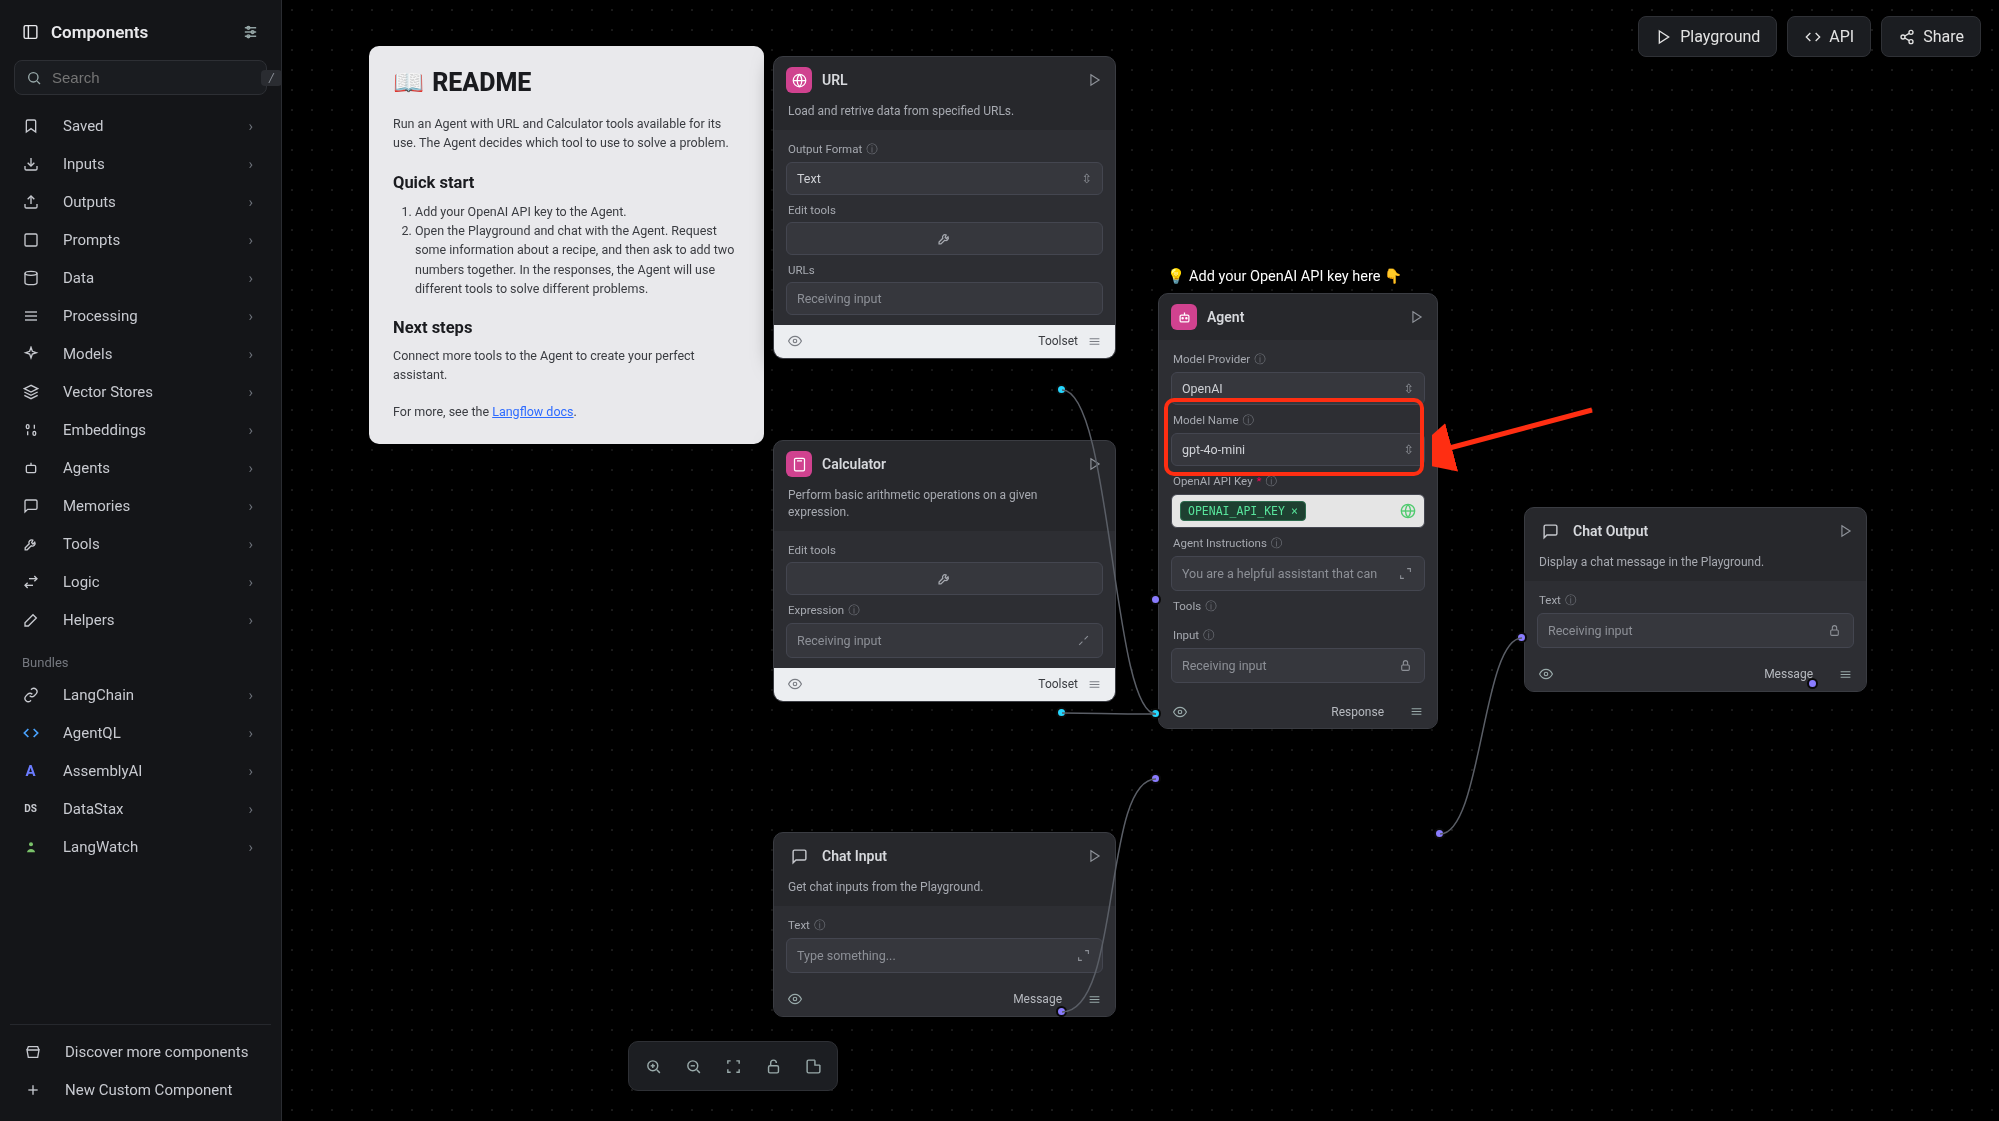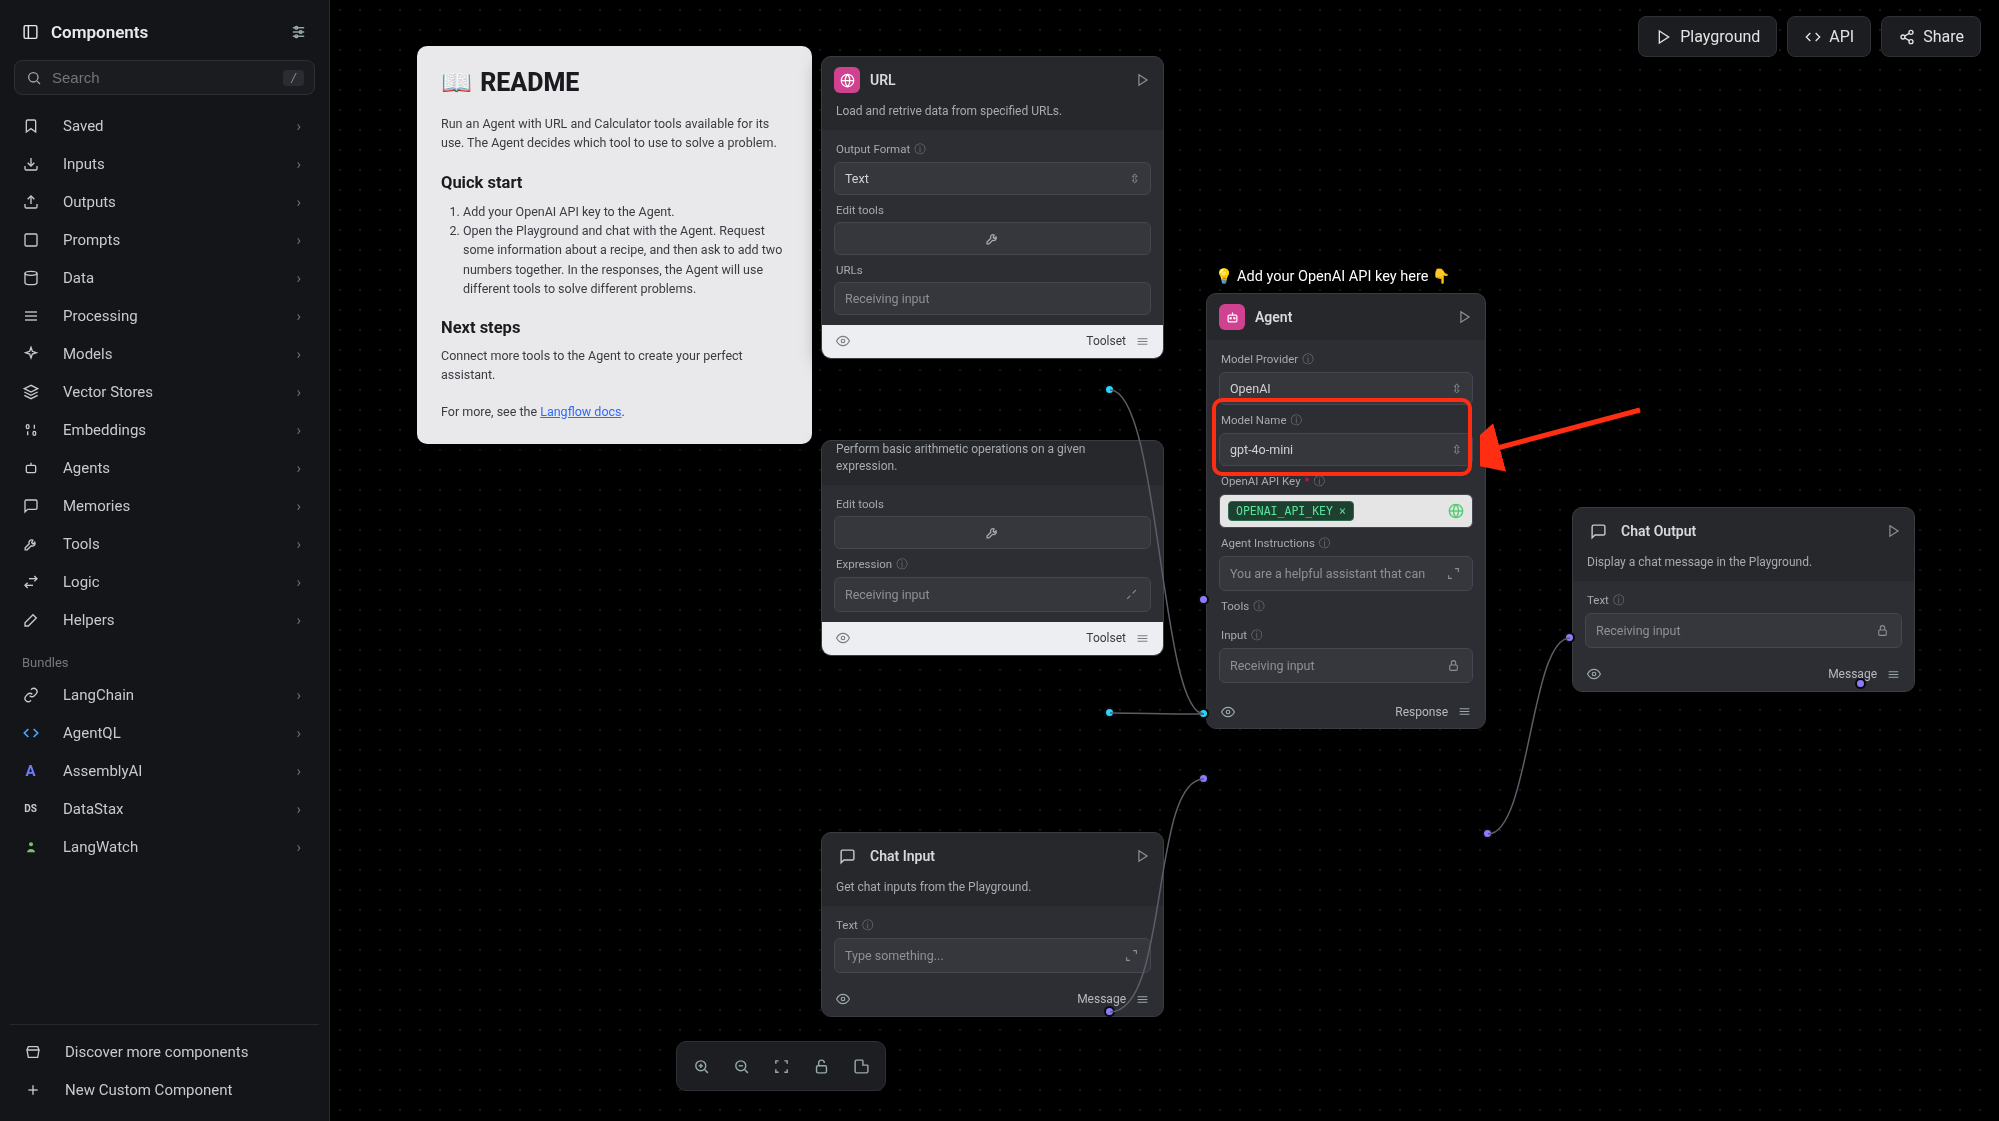--- a/index.html
+++ b/index.html
@@ -8,21 +8,21 @@
   background: #000;
   color: #e3e3e3;
   width: 1999px;
   height: 1121px;
   overflow: hidden;
   position: relative;
   font-size: 13px;
 }
 .app { display: flex; height: 100%; position: relative; }
 .sidebar {
-  width: 330px;
+  width: 282px;
   background: #141518;
   border-right: 1px solid #2a2c31;
   display: flex;
   flex-direction: column;
   padding: 12px 10px;
 }
 .sb-head {
   display: flex; align-items: center; justify-content: space-between;
   padding: 10px 12px;
 }
@@ -126,21 +126,21 @@
 .card-foot {
   background:#eceef1; color:#3a3c41;
   display:flex; align-items:center; padding:8px 12px;
   font-size:12px; gap:8px;
 }
 .card-foot .eye { color:#7a7d84; }
 .card-foot .spacer { flex:1; }
 .card-foot-dark {
   background:#2d2e33; color:#b6b9bf;
   display:flex; align-items:center; padding:8px 12px;
-  font-size:12px; gap:8px;
+  font-size:12px; gap:24px;
 }
 .card-foot-dark .spacer { flex:1; }
 
 .agent { width:280px; }
 .agent .card-body { padding-bottom:12px; }
 .api-key-pill {
   display:inline-flex; align-items:center; gap:6px;
   background:#1e4031; border:1px solid #2c6b4d; border-radius:4px;
   padding:2px 7px; color:#58e39b;
   font-family: ui-monospace, Menlo, monospace; font-size:11.5px;
@@ -528,20 +528,37 @@
               <line x1="3" y1="7" x2="21" y2="7"></line>
               <line x1="3" y1="12" x2="21" y2="12"></line>
               <line x1="3" y1="17" x2="21" y2="17"></line>
             </svg>
           </span>
       </div>
     </div>
     <div class="port cyan" style="left:774px; top:384px;"></div>
 
     <div class="node card" style="left:491px; top:440px;">
+      <div class="card-head">
+        <div class="card-badge badge-pink">
+          <svg width="15" height="15" viewBox="0 0 24 24" fill="none" stroke="#fff" stroke-width="2">
+              <rect x="4" y="2" width="16" height="20" rx="2"></rect>
+              <line x1="8" y1="6" x2="16" y2="6"></line>
+              <line x1="8" y1="12" x2="8" y2="12"></line>
+              <line x1="12" y1="12" x2="12" y2="12"></line>
+              <line x1="16" y1="12" x2="16" y2="12"></line>
+            </svg>
+        </div>
+        <div class="card-title">Calculator</div>
+        <span class="card-play ico">
+            <svg width="14" height="14" viewBox="0 0 24 24" fill="none" stroke="currentColor" stroke-width="2">
+              <polygon points="5 3 19 12 5 21 5 3"></polygon>
+            </svg>
+          </span>
+      </div>
       <div class="card-sub">Perform basic arithmetic operations on a given expression.</div>
       <div class="card-body">
         <div class="field-label">Edit tools</div>
         <div class="tool-btn">
           <svg width="15" height="15" viewBox="0 0 24 24" fill="none" stroke="currentColor" stroke-width="2">
               <path d="M14.7 6.3a4 4 0 0 0-5.4 5.4l-6 6v3h3l6-6a4 4 0 0 0 5.4-5.4l-2.7 2.7-2-2z"></path>
             </svg>
         </div>
         <div class="field-label">
             <span>Expression</span>

